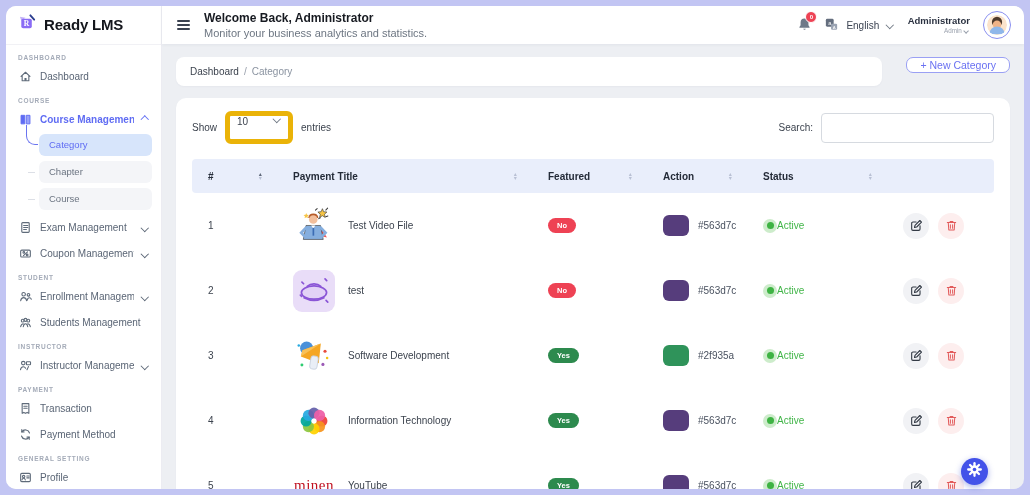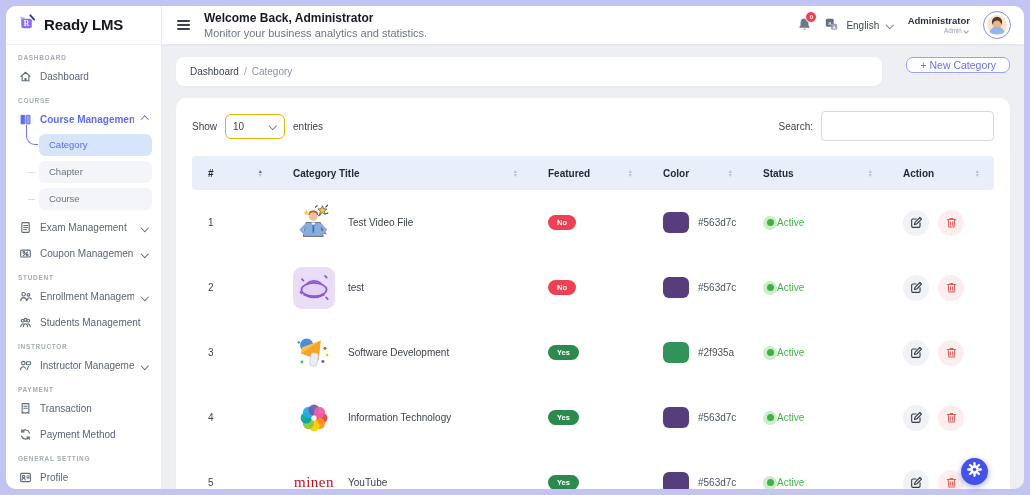--- a/index.html
+++ b/index.html
@@ -48,21 +48,21 @@
   .crumb-row{display:flex;align-items:flex-start;margin-bottom:12px}
   .crumb-card{background:#fff;border-radius:8px;padding:9px 14px;flex:1;margin-right:24px;display:flex;align-items:center;gap:5px;font-size:10px;box-shadow:0 1px 2px rgba(40,50,90,.04)}
   .crumb-a{color:#3c434e;cursor:pointer}
   .crumb-sep{color:#9aa1ad}
   .crumb-b{color:#8a93a0}
   .new-cat{background:#fff;border:1px solid #9aa0f4;color:#6a71f2;border-radius:7px;padding:1px 13px;font-size:10.5px;cursor:pointer;white-space:nowrap}
 
   .table-card{background:#fff;border-radius:10px;padding:13px 16px 20px;box-shadow:0 1px 2px rgba(40,50,90,.04)}
   .controls{display:flex;align-items:center;margin-bottom:15px}
   .show-grp{display:flex;align-items:center;gap:8px;font-size:10px;color:#3c434e}
-  .pagesize{width:44px;height:23px;border:1px solid #eab308;border-radius:6px;display:flex;align-items:center;justify-content:space-between;padding:0 7px;font-size:10px;color:#3c434e;cursor:pointer;background:#fff}
+  .pagesize{width:44px;height:23px;border:5px solid #eab308;border-radius:6px;display:flex;justify-content:space-between;padding:0 7px;font-size:10px;color:#3c434e;cursor:pointer;background:#fff}
   .pagesize .chev{color:#6d7682}
   .search-grp{margin-left:auto;display:flex;align-items:center;gap:8px;font-size:10px;color:#3c434e}
   .search-grp input{width:155px;height:28px;border:1px solid #d6dae0;border-radius:4px;outline:none;padding:0 8px;font-size:10px;font-family:"Liberation Sans",sans-serif}
 
   .grid-row{display:grid;grid-template-columns:85px 255px 115px 100px 140px 1fr;align-items:center}
   .t-head{background:#e9eefb;border-radius:4px;height:34px}
   .th{display:flex;align-items:center;justify-content:space-between;font-size:10px;font-weight:bold;color:#242b38;padding:0 14px 0 16px;height:100%}
   .sort{display:flex;flex-direction:column;line-height:4.4px;font-size:5.2px;color:#b9c0d4;margin-left:6px}
   .sort .on{color:#5d6678}
   .t-row{height:65px}
@@ -309,49 +309,42 @@
 
         <div class="grid-row t-head" id="table-head">
             <div class="th">
               <span>#</span>
               <span class="sort">
                 <span class="on">▲</span>
                 <span>▼</span>
               </span>
             </div>
             <div class="th">
-              <span>Category Title</span>
+              <span>Payment Title</span>
               <span class="sort">
                 <span>▲</span>
                 <span>▼</span>
               </span>
             </div>
             <div class="th">
               <span>Featured</span>
               <span class="sort">
                 <span>▲</span>
                 <span>▼</span>
               </span>
             </div>
             <div class="th">
-              <span>Color</span>
+              <span>Action</span>
               <span class="sort">
                 <span>▲</span>
                 <span>▼</span>
               </span>
             </div>
             <div class="th">
               <span>Status</span>
-              <span class="sort">
-                <span>▲</span>
-                <span>▼</span>
-              </span>
-            </div>
-            <div class="th">
-              <span>Action</span>
               <span class="sort">
                 <span>▲</span>
                 <span>▼</span>
               </span>
             </div>
           </div>
         <div id="table-body">
             <div class="grid-row t-row">
               <div class="cell">1</div>
               <div class="cell title-cell">

